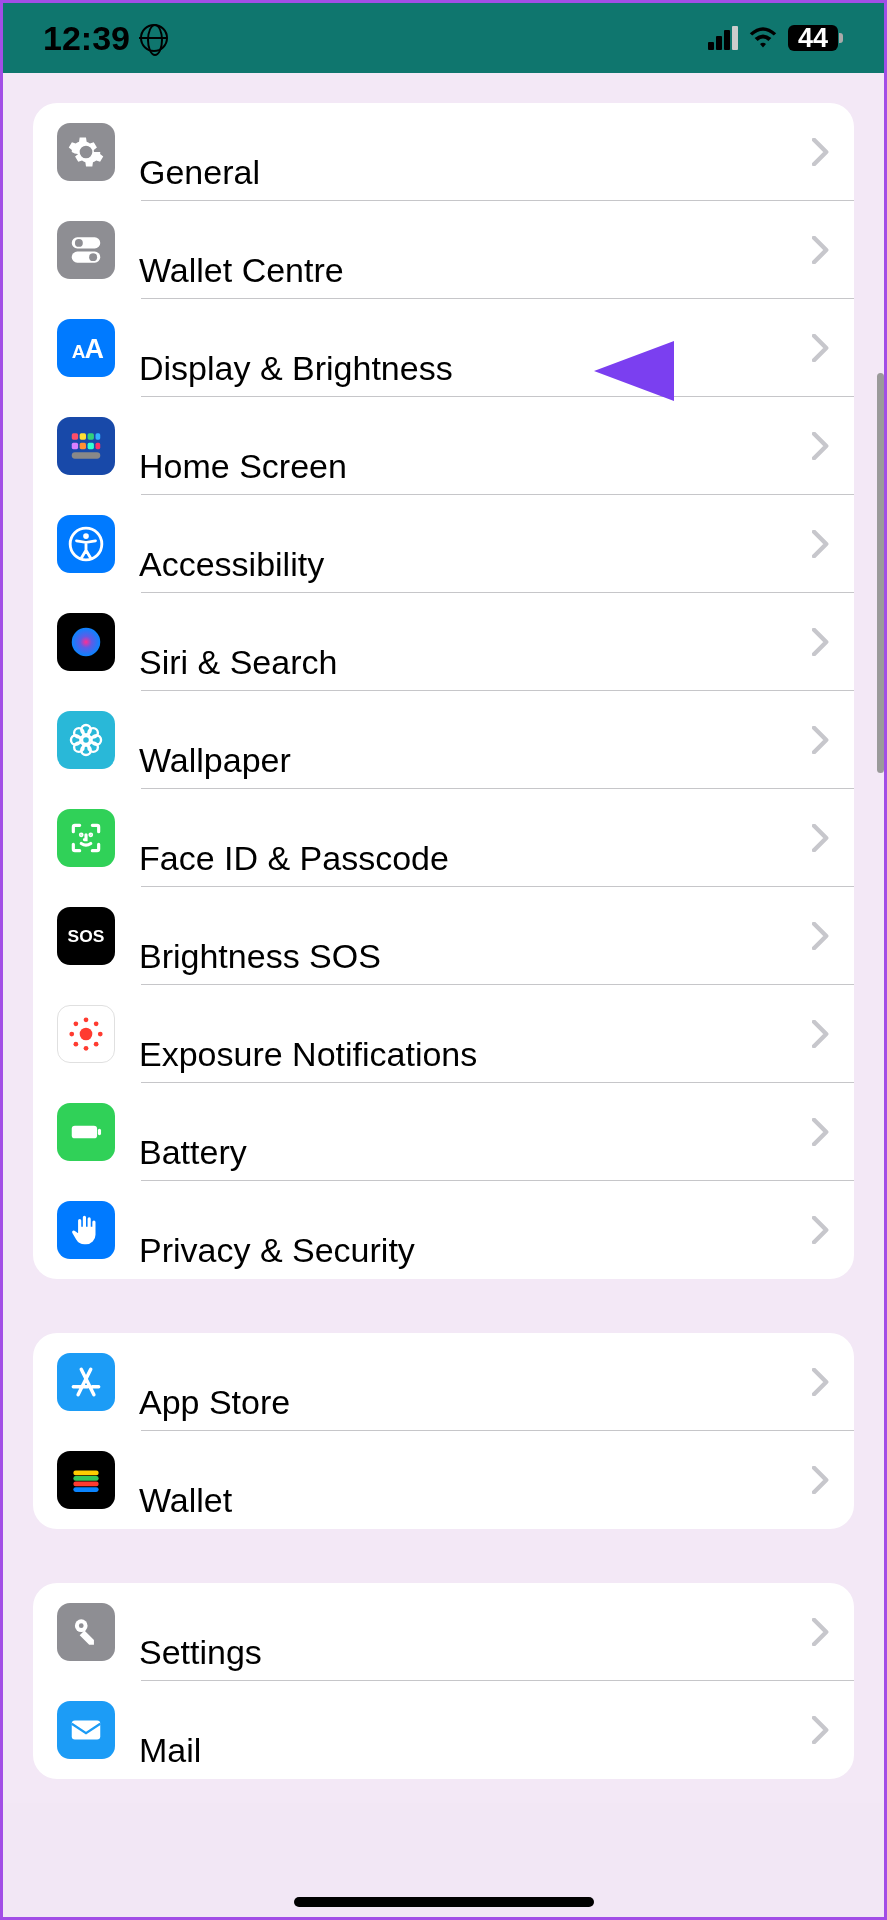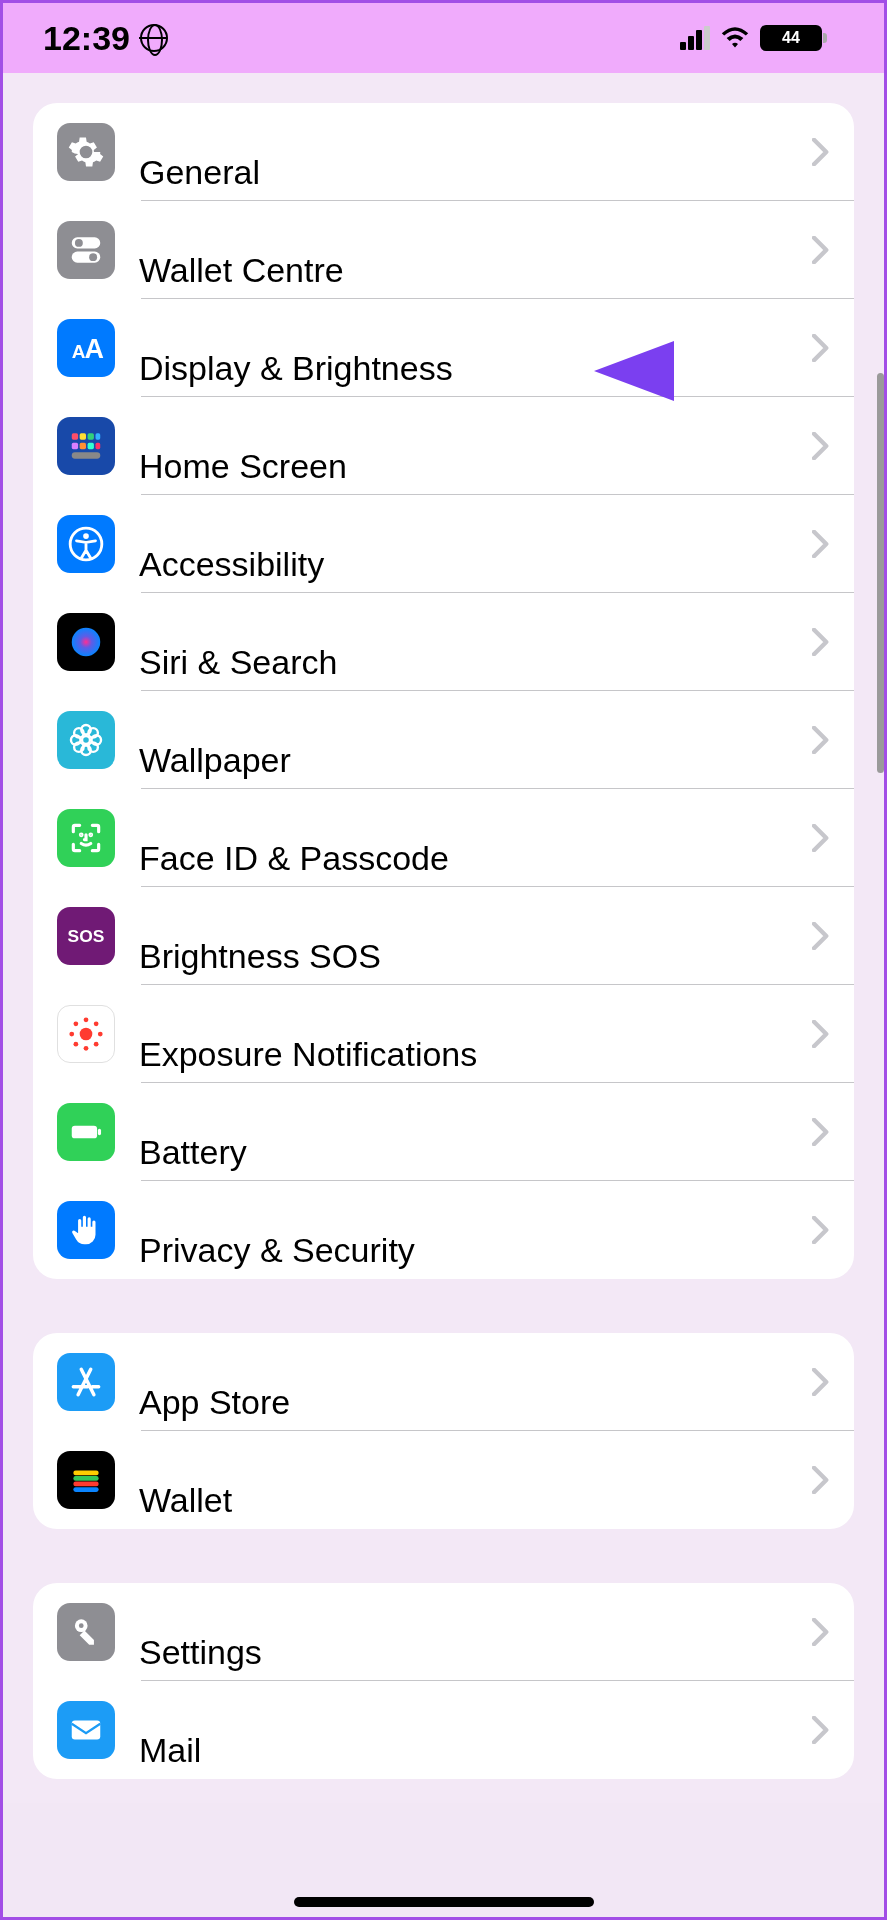--- a/index.html
+++ b/index.html
@@ -14,25 +14,25 @@
       height: 1920px;
       border: 3px solid #a24ee6;
       background: #f2e7f5;
       position: relative;
     }
     .statusbar {
       height: 70px;
       display: flex;
       align-items: center;
       justify-content: space-between;
-      padding: 0 62px 0 40px;
+      padding: 0 46px 0 40px;
       font-size: 34px;
       font-weight: 700;
       color: #000;
-      background: #f0abfc;
+      background: #0f766e;
     }
     .statusbar .left { display: flex; align-items: center; gap: 10px; }
     .statusbar .right { display: flex; align-items: center; gap: 10px; }
     .statusbar .globe {
       width: 28px; height: 28px; border: 2.5px solid #000; border-radius: 50%;
       display:flex;align-items:center;justify-content:center;position:relative;
     }
     .statusbar .globe::before {
       content:'';position:absolute;width:28px;height:2px;background:#000;top:50%;left:-2.5px;transform:translateY(-50%);
     }
@@ -40,21 +40,21 @@
       content:'';position:absolute;width:12px;height:28px;border:2.5px solid #000;border-radius:50%;top:-2.5px;left:5px;
     }
     .statusbar .bars { display:flex;align-items:flex-end;gap:2px;height:24px; }
     .statusbar .bars span { width:6px;background:#000;border-radius:1px; }
     .statusbar .bars span:nth-child(1){height:8px;}
     .statusbar .bars span:nth-child(2){height:14px;}
     .statusbar .bars span:nth-child(3){height:20px;}
     .statusbar .bars span:nth-child(4){height:24px;background:#ccc;}
     .statusbar .wifi svg { width:30px;height:24px; }
     .statusbar .battery {
-      width: 62px;height:26px;border-radius:6px;background:#000;color:#fff;font-size:16px;font-weight:700;
+      width: 50px;height:26px;border-radius:6px;background:#000;color:#fff;font-size:27px;font-weight:700;
       display:flex;align-items:center;justify-content:center;position:relative;
     }
     .statusbar .battery::after {
       content:'';position:absolute;right:-5px;width:4px;height:10px;background:#aaa;border-radius:0 3px 3px 0;
     }
 
     .title-area {
       height: 120px;
       display: flex;
       align-items: center;
@@ -112,21 +112,21 @@
       height:1px;
       background:#c6c6c9;
     }
     .icon-wrap svg { width: 38px; height: 38px; }
     .icon-gray { background:#8e8e93; }
     .icon-blue { background:#007aff; }
     .icon-darkblue { background:#1849a9; }
     .icon-cyan { background:#29b8d8; }
     .icon-black { background:#000; }
     .icon-green { background:#30d158; }
-    .icon-red { background:#701a75; }
+    .icon-red { background:#000000; }
     .icon-white { background:#fff; border:1px solid #e0e0e0; }
     .icon-lightblue { background:#1c9cf6; }
 
     .arrow-overlay {
       position:absolute;
       top: 238px;
       right: -10px;
       width: 300px;
       height: 120px;
       pointer-events:none;

